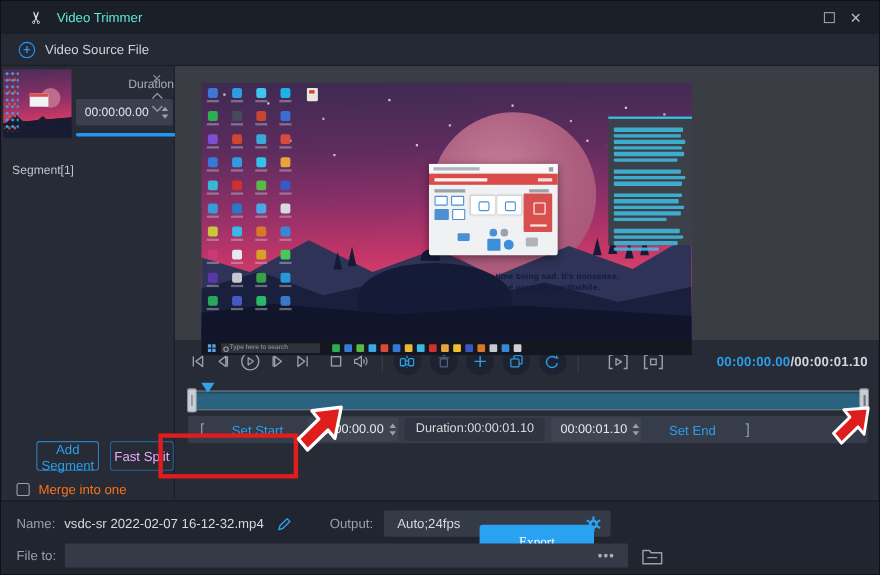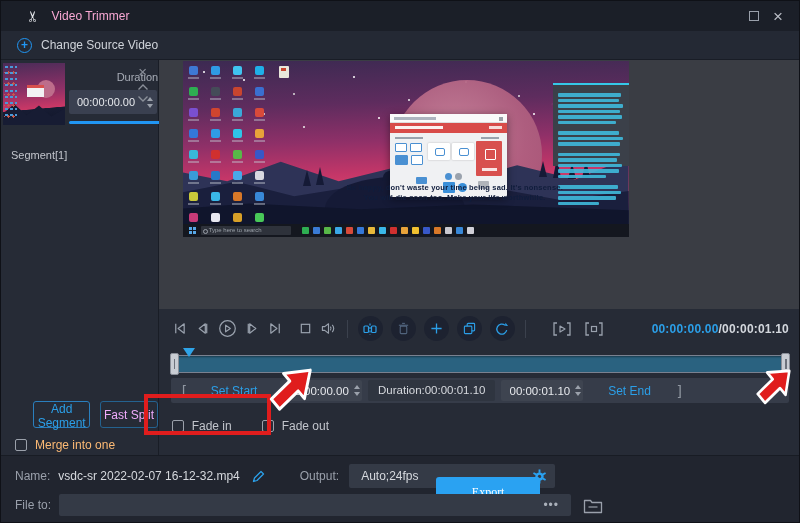--- a/index.html
+++ b/index.html
@@ -3,21 +3,21 @@
 <meta charset="utf-8">
 <style>
   * { margin:0; padding:0; box-sizing:border-box; }
   html,body { background:#111; }
   body { font-family:"Liberation Sans","DejaVu Sans",sans-serif; }
   .app { position:relative; width:800px; height:523px; background:#262b36; overflow:hidden; border:1px solid #0f1117; }
 
   
   .titlebar { position:absolute; top:0; left:0; right:0; height:30px; background:#1b1f28; display:flex; align-items:center; }
   .ticon { margin-left:26px; font-family:"DejaVu Sans",sans-serif; color:#e8eaee; font-size:15px; display:inline-block; transform:rotate(-90deg); }
-  .title { margin-left:12px; color:#f9a8d4; font-size:12px; }
+  .title { margin-left:12px; color:#5eead4; font-size:12px; }
   .wbtns { margin-left:auto; display:flex; align-items:center; gap:14px; padding-right:16px; }
   .maxbox { display:inline-block; width:10px; height:10px; border:1px solid #9aa0ab; }
   .wclose { color:#b8bcc4; font-size:17px; line-height:1; }
   .wbtn { cursor:default; display:flex; align-items:center; }
 
   
   .toolbar { position:absolute; top:30px; left:0; right:0; height:29px; background:#242934; border-bottom:1px solid #191d26; display:flex; align-items:center; }
   .srcbtn { background:none; border:none; display:flex; align-items:center; gap:9px; margin-left:16px; color:#cfd3d9; font-size:12px; font-family:inherit; }
   .plus-circle { width:15px; height:15px; border:1.5px solid #2196f3; border-radius:50%; color:#2196f3; font-size:12px; line-height:12px; text-align:center; font-weight:bold; }
 
@@ -44,27 +44,27 @@
   .seg-bar { position:absolute; left:0; top:58px; width:198px; height:3px; background:#2196f3; border-radius:2px; }
   .seg-side { position:absolute; right:6px; top:2px; width:18px; display:flex; flex-direction:column; align-items:center; }
   .seg-x { color:#8a8f99; font-size:15px; line-height:14px; }
   .seg-side svg { margin-top:4px; }
   .seg-label { position:absolute; top:89px; left:10px; color:#c2c5cc; font-size:11px; }
 
   .seg-buttons { position:absolute; top:341px; left:0; right:0; display:flex; }
   .ghostbtn { height:27px; width:110px; background:transparent; border-radius:3px; font-size:12px; font-family:inherit; }
   .ghostbtn.add { margin-left:32px; border:1px solid #2a7fbe; color:#2b9fe8; }
   .ghostbtn.fast { margin-left:10px; border:1px solid #24628f; color:#f0abfc; }
-  .check-row { position:absolute; top:378px; left:14px; display:flex; align-items:center; gap:8px; color:#fdba74; font-size:12px; }
+  .check-row { position:absolute; top:378px; left:14px; display:flex; align-items:center; gap:8px; color:#f97316; font-size:12px; }
   .cb { width:12px; height:12px; border:1px solid #9ba1ab; border-radius:2px; background:transparent; }
 
   
   .right-panel { flex:1; display:flex; flex-direction:column; }
   .player-area { height:249px; background:#3a3d44; position:relative; }
-  .video-frame { position:absolute; left:24px; top:1px; width:446px; height:176px; overflow:hidden; }
+  .video-frame { position:absolute; left:24px; top:15px; width:446px; height:248px; overflow:hidden; }
   .sky { position:absolute; inset:0; background:linear-gradient(178deg,#3c2a52 0%,#5e2c5e 25%,#8f3068 45%,#c43668 62%,#de4a6c 76%,#c43b63 82%,#2a2448 88%); }
   .stars { position:absolute; left:20px; top:10px; width:2px; height:2px; background:#fff; opacity:.75;
     box-shadow:40px 8px #fff,90px 22px #ddd,150px 5px #fff,205px 28px #eee,262px 10px #fff,315px 24px #ddd,365px 12px #fff,100px 55px #eee,175px 46px #fff,245px 52px #ddd,330px 42px #fff,400px 18px #eee,385px 58px #fff,60px 42px #eee; }
   .shooting-star { position:absolute; left:82%; top:19%; width:46px; height:1.5px; background:linear-gradient(90deg,transparent,#fff); transform:rotate(-26deg); opacity:.9; }
   .moon { position:absolute; left:47%; top:11%; width:150px; height:150px; border-radius:50%; background:radial-gradient(circle at 42% 38%,#c8839b 0%,#b06080 55%,#a25274 100%); opacity:.95; }
   .mtn { position:absolute; left:0; right:0; bottom:13px; }
   .mtn.far { top:42%; background:#2e3357; clip-path:polygon(0 42%,10% 52%,22% 30%,35% 52%,48% 36%,60% 55%,75% 34%,88% 50%,100% 26%,100% 100%,0 100%); }
   .mtn.near { top:55%; background:#1a1f3d; clip-path:polygon(0 52%,12% 36%,25% 58%,40% 42%,55% 62%,70% 46%,85% 64%,100% 50%,100% 100%,0 100%); }
   .pine { position:absolute; width:0; height:0; border-left:4px solid transparent; border-right:4px solid transparent; border-bottom:16px solid #151a36; }
   .hill { position:absolute; left:32%; top:66%; width:140px; height:64px; background:#151a36; border-radius:50% 50% 0 0; }
@@ -169,21 +169,21 @@
       <span class="wbtn">
           <span class="maxbox"></span>
         </span>
       <span class="wbtn wclose">×</span>
     </div>
   </div>
 
   <div class="toolbar">
     <button class="srcbtn">
       <span class="plus-circle">+</span>
-      <span>Change Source Video</span>
+      <span>Video Source File</span>
     </button>
   </div>
 
   <div class="content">
 
     <div class="left-panel">
       <div class="segment-row">
         <div class="thumb">
           <div class="t-moon"></div>
           <div class="t-mtn"></div>
@@ -485,30 +485,20 @@
           <span>00:00:01.10</span>
           <span class="spin">
               <i class="up"></i>
               <i class="dn"></i>
             </span>
         </div>
         <button class="setbtn">Set End</button>
         <span class="bracket">]</span>
       </div>
 
-      <div class="fade-row">
-        <label class="fade-item">
-          <span class="cb"></span>
-          <span>Fade in</span>
-        </label>
-        <label class="fade-item">
-          <span class="cb"></span>
-          <span>Fade out</span>
-        </label>
-      </div>
     </div>
   </div>
 
   <div class="bottom-bar">
     <div class="bb-row r1">
       <span class="bb-label">Name:</span>
       <span class="bb-value">vsdc-sr 2022-02-07 16-12-32.mp4</span>
       <span class="pencil">
           <svg width="14" height="14" viewBox="0 0 14 14">
             <path d="M1.5 12.5l1-3.5 6.5-6.5 2.5 2.5-6.5 6.5z" fill="none" stroke="#2b9fe8" stroke-width="1.3" stroke-linejoin="round"></path>

